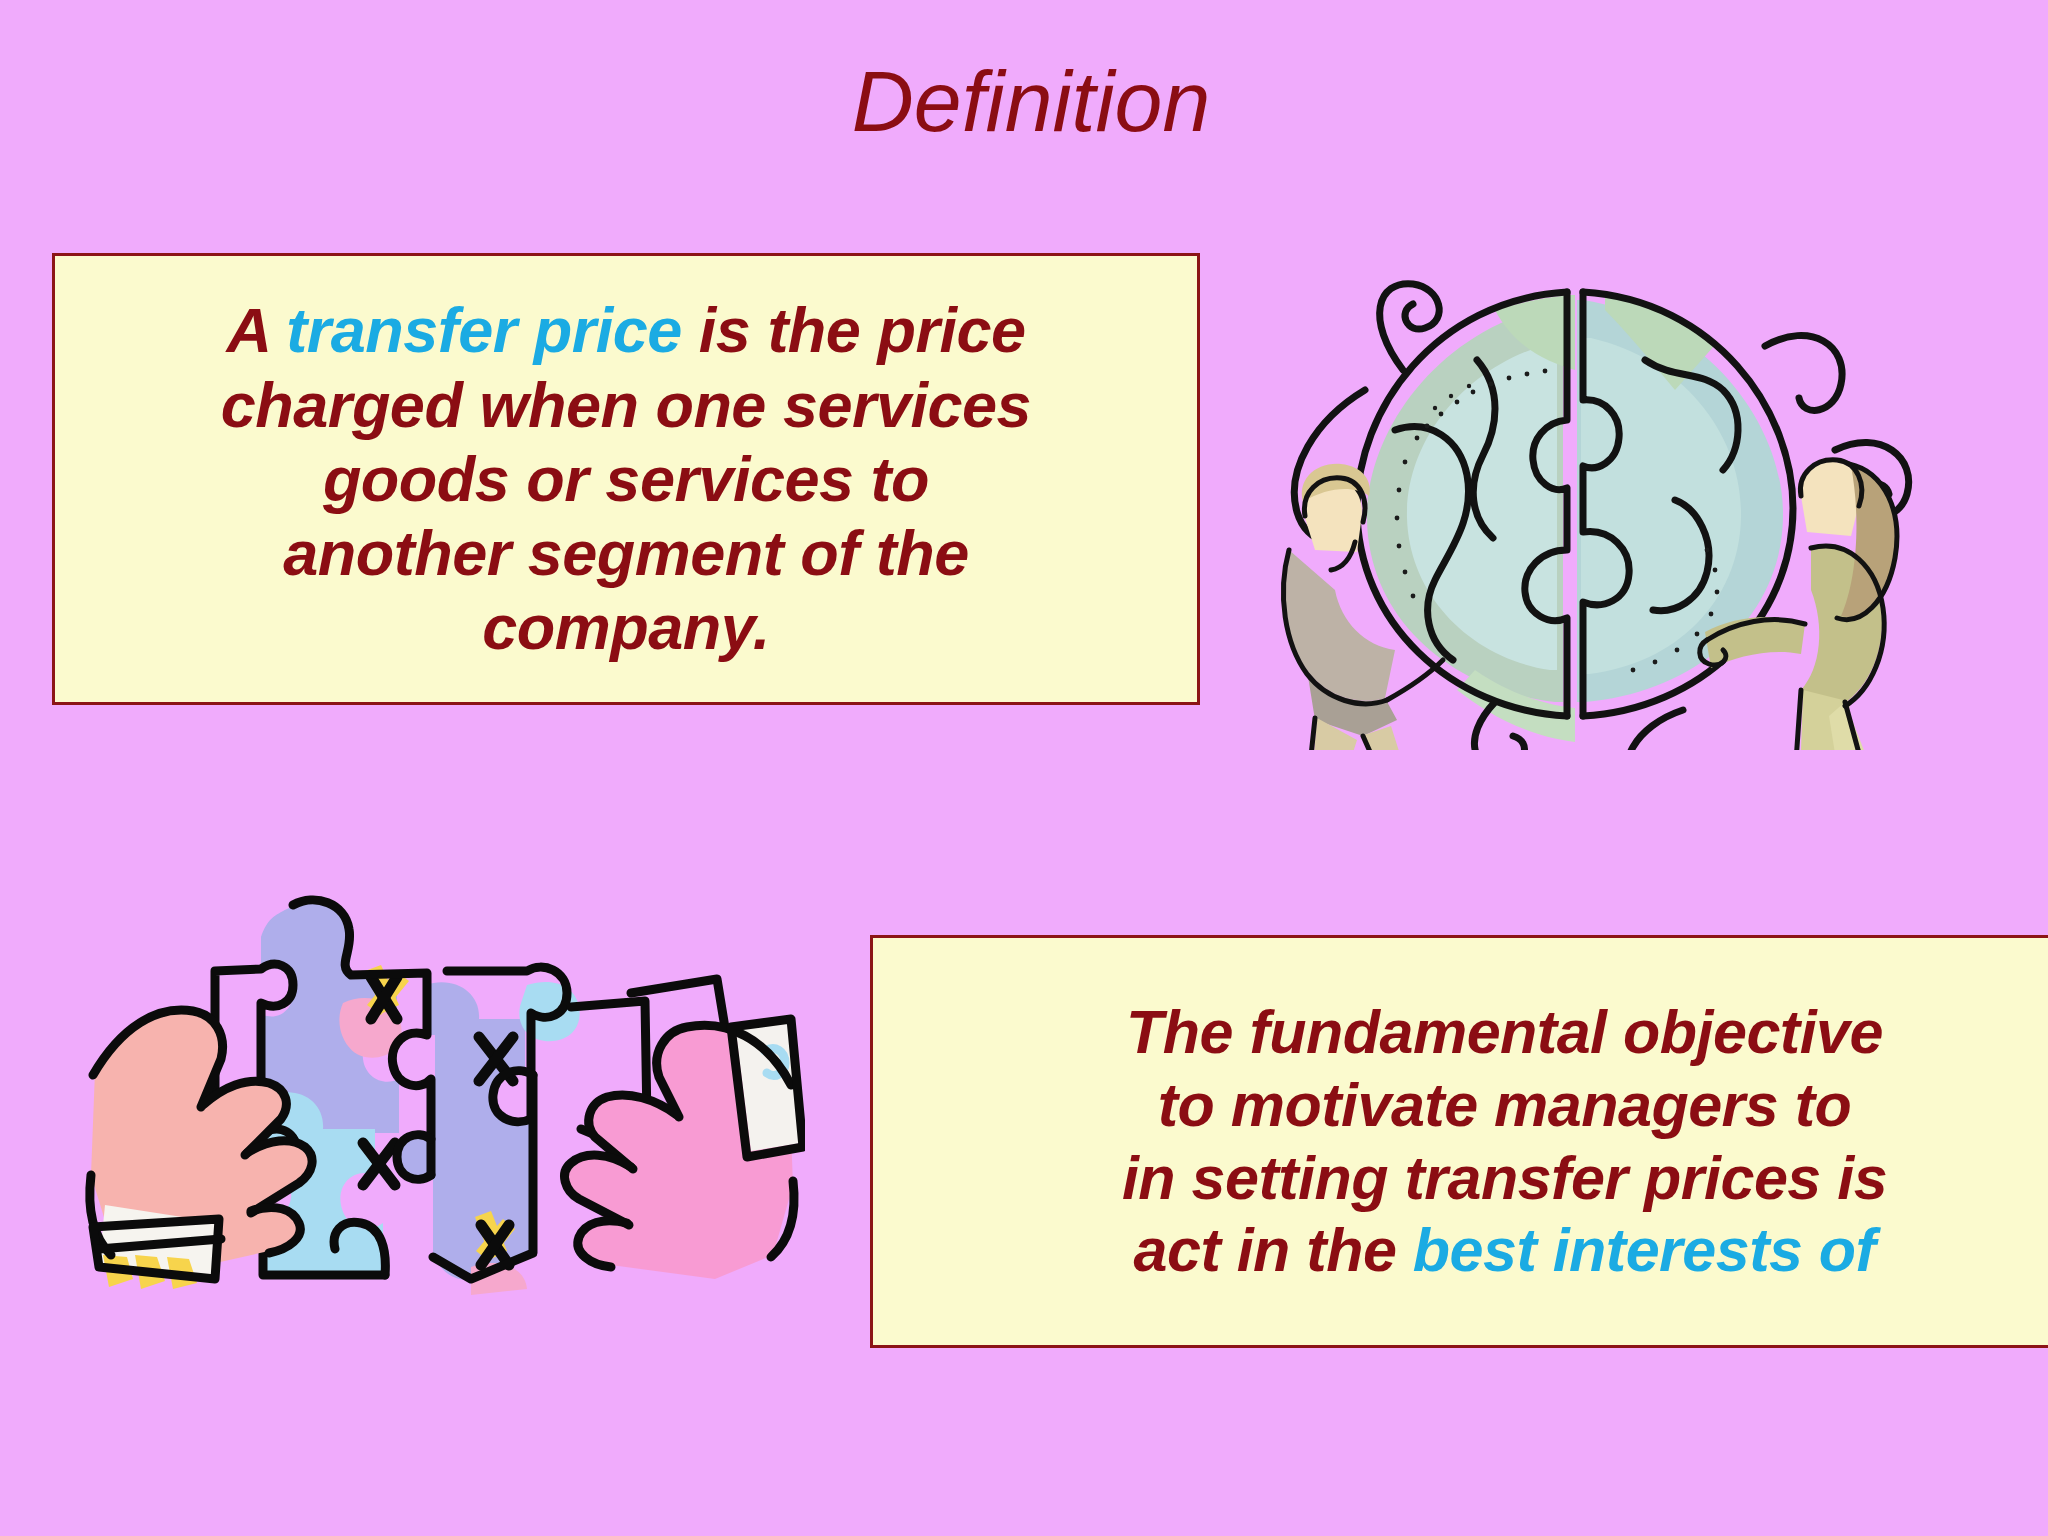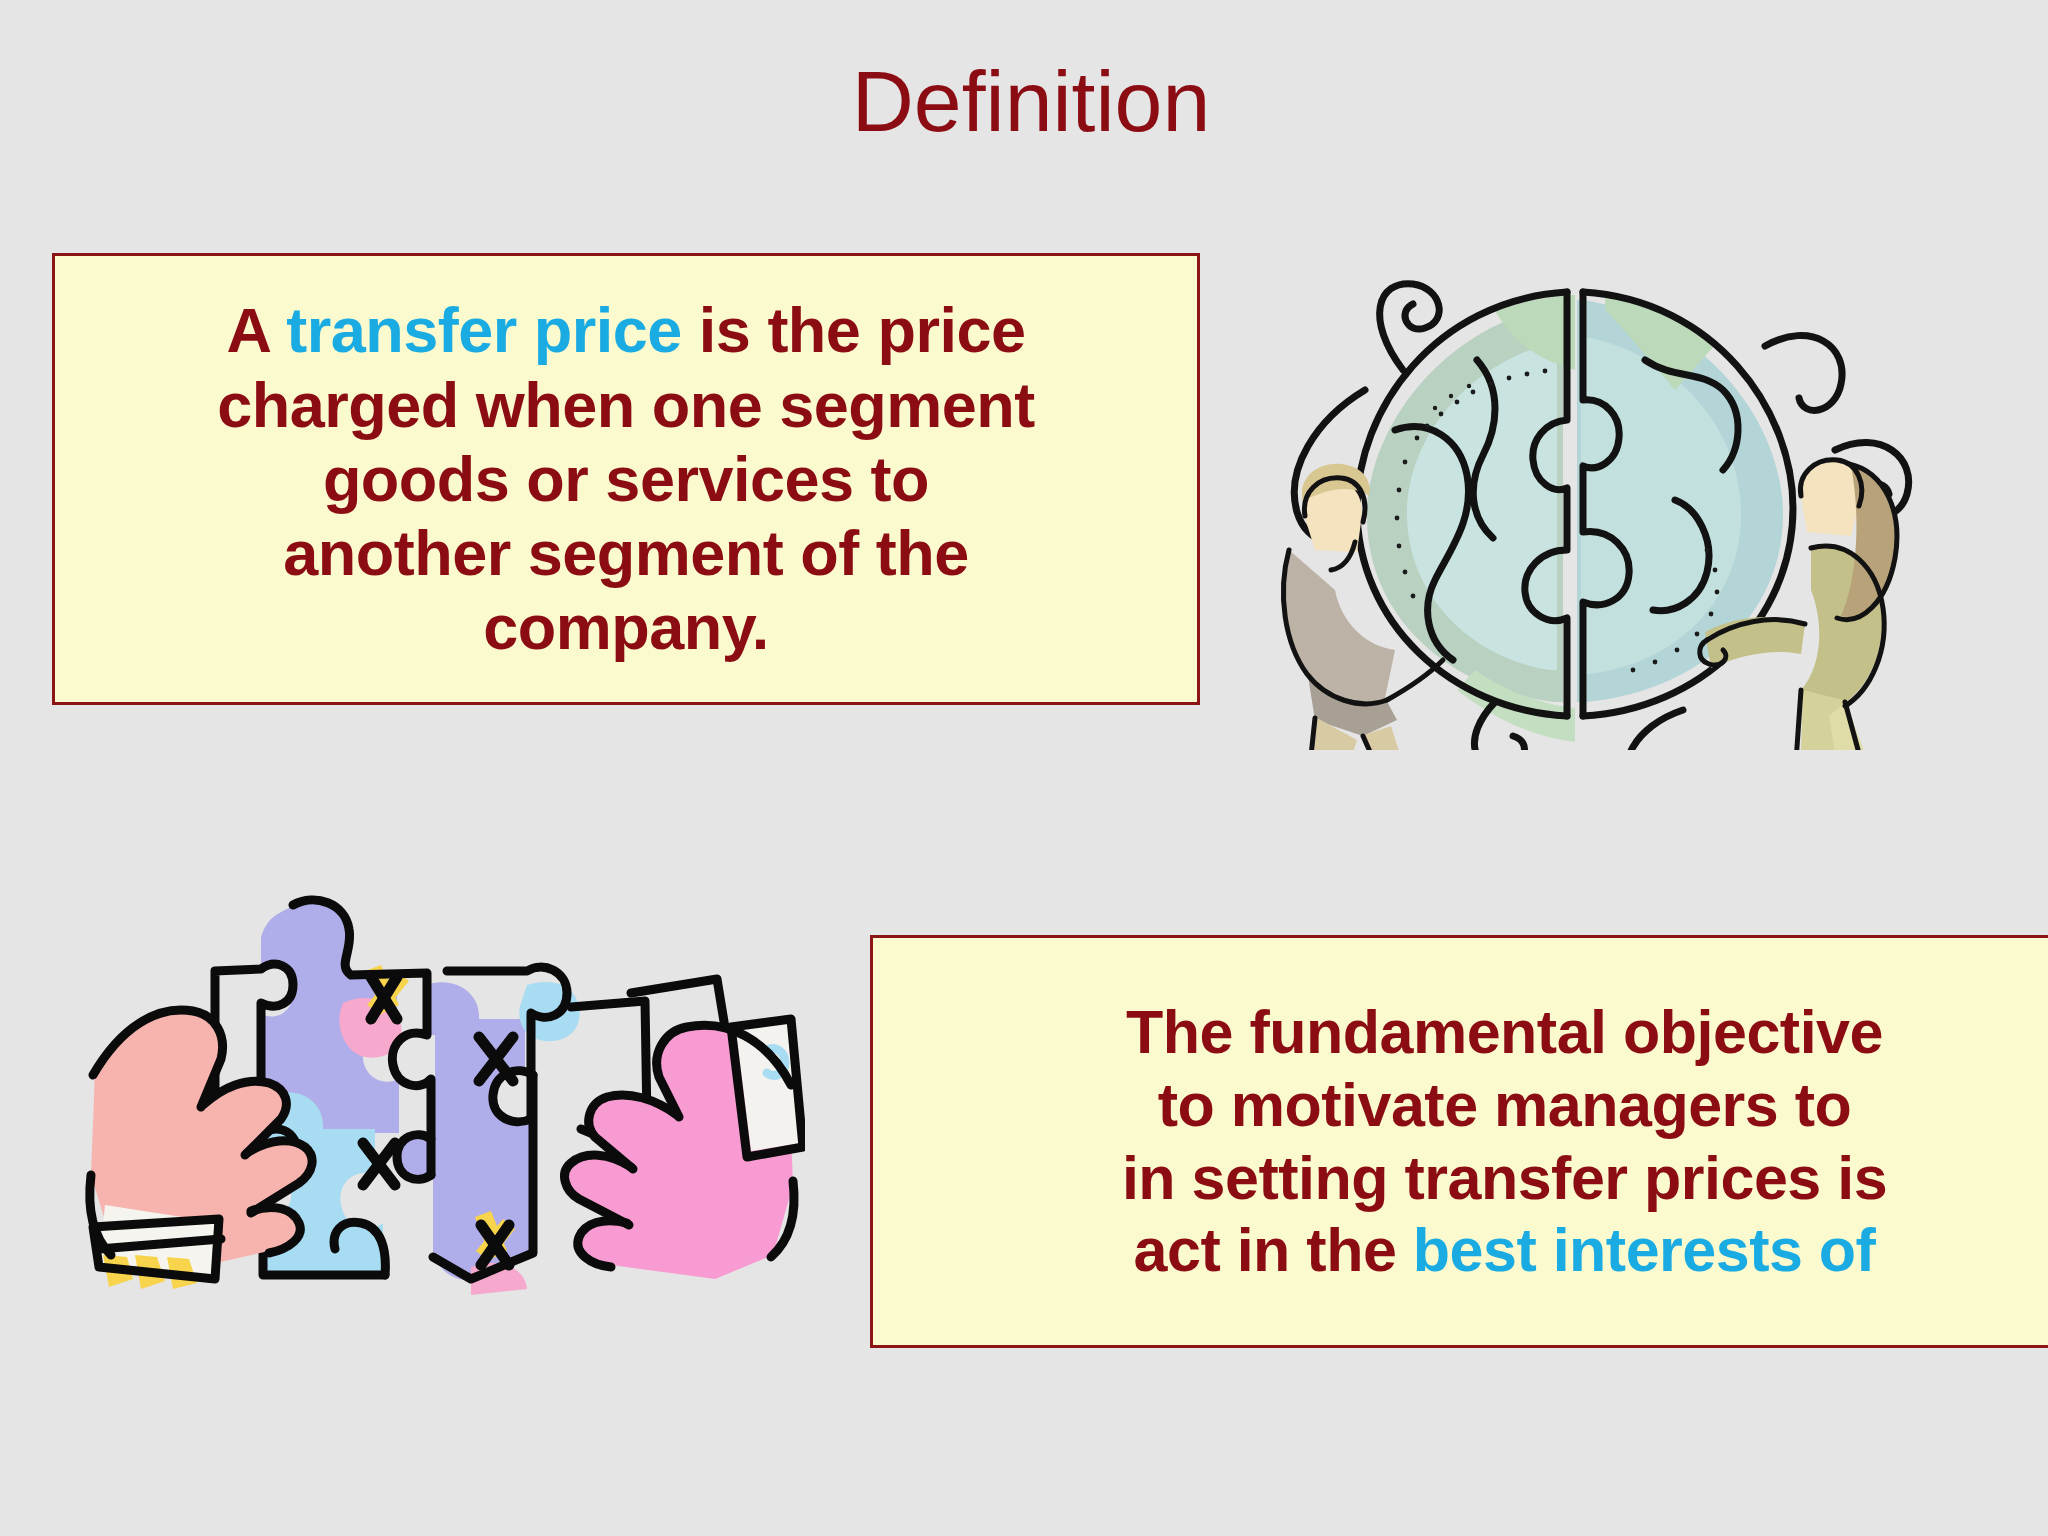--- a/index.html
+++ b/index.html
@@ -3,21 +3,21 @@
 <meta charset="utf-8">
 <style>
   html,body{margin:0;padding:0;}
   body{
     width:2048px;height:1536px;
     background:#ffffff;
     font-family:"Liberation Sans", sans-serif;
     overflow:hidden;
     position:relative;
   }
-  #slide{position:absolute;inset:0;background:#e5e5e5;}
+  #slide{position:absolute;inset:0;background:#f0abfc;font-style:italic;}
 
   
   .title{
     position:absolute;
     left:0;top:58px;width:2048px;
     text-align:center;
     color:#8B0D13;
     font-size:86px;
     line-height:1.0;
     font-weight:400;
@@ -75,21 +75,21 @@
 
   <div class="title">
     <span>Definition</span>
   </div>
 
   <div class="callout" id="box-definition">
     <div class="txt">
       <div>
         <span class="dark">A </span><span class="hl">transfer price</span><span class="dark"> is the price</span>
       </div>
-      <div class="dark">charged when one segment</div>
+      <div class="dark">charged when one services</div>
       <div class="dark">goods or services to</div>
       <div class="dark">another segment of the</div>
       <div class="dark">company.</div>
     </div>
   </div>
 
   <div class="callout" id="box-objective">
     <div class="txt">
       <div class="dark">The fundamental objective</div>
       <div class="dark">to motivate managers to</div>

